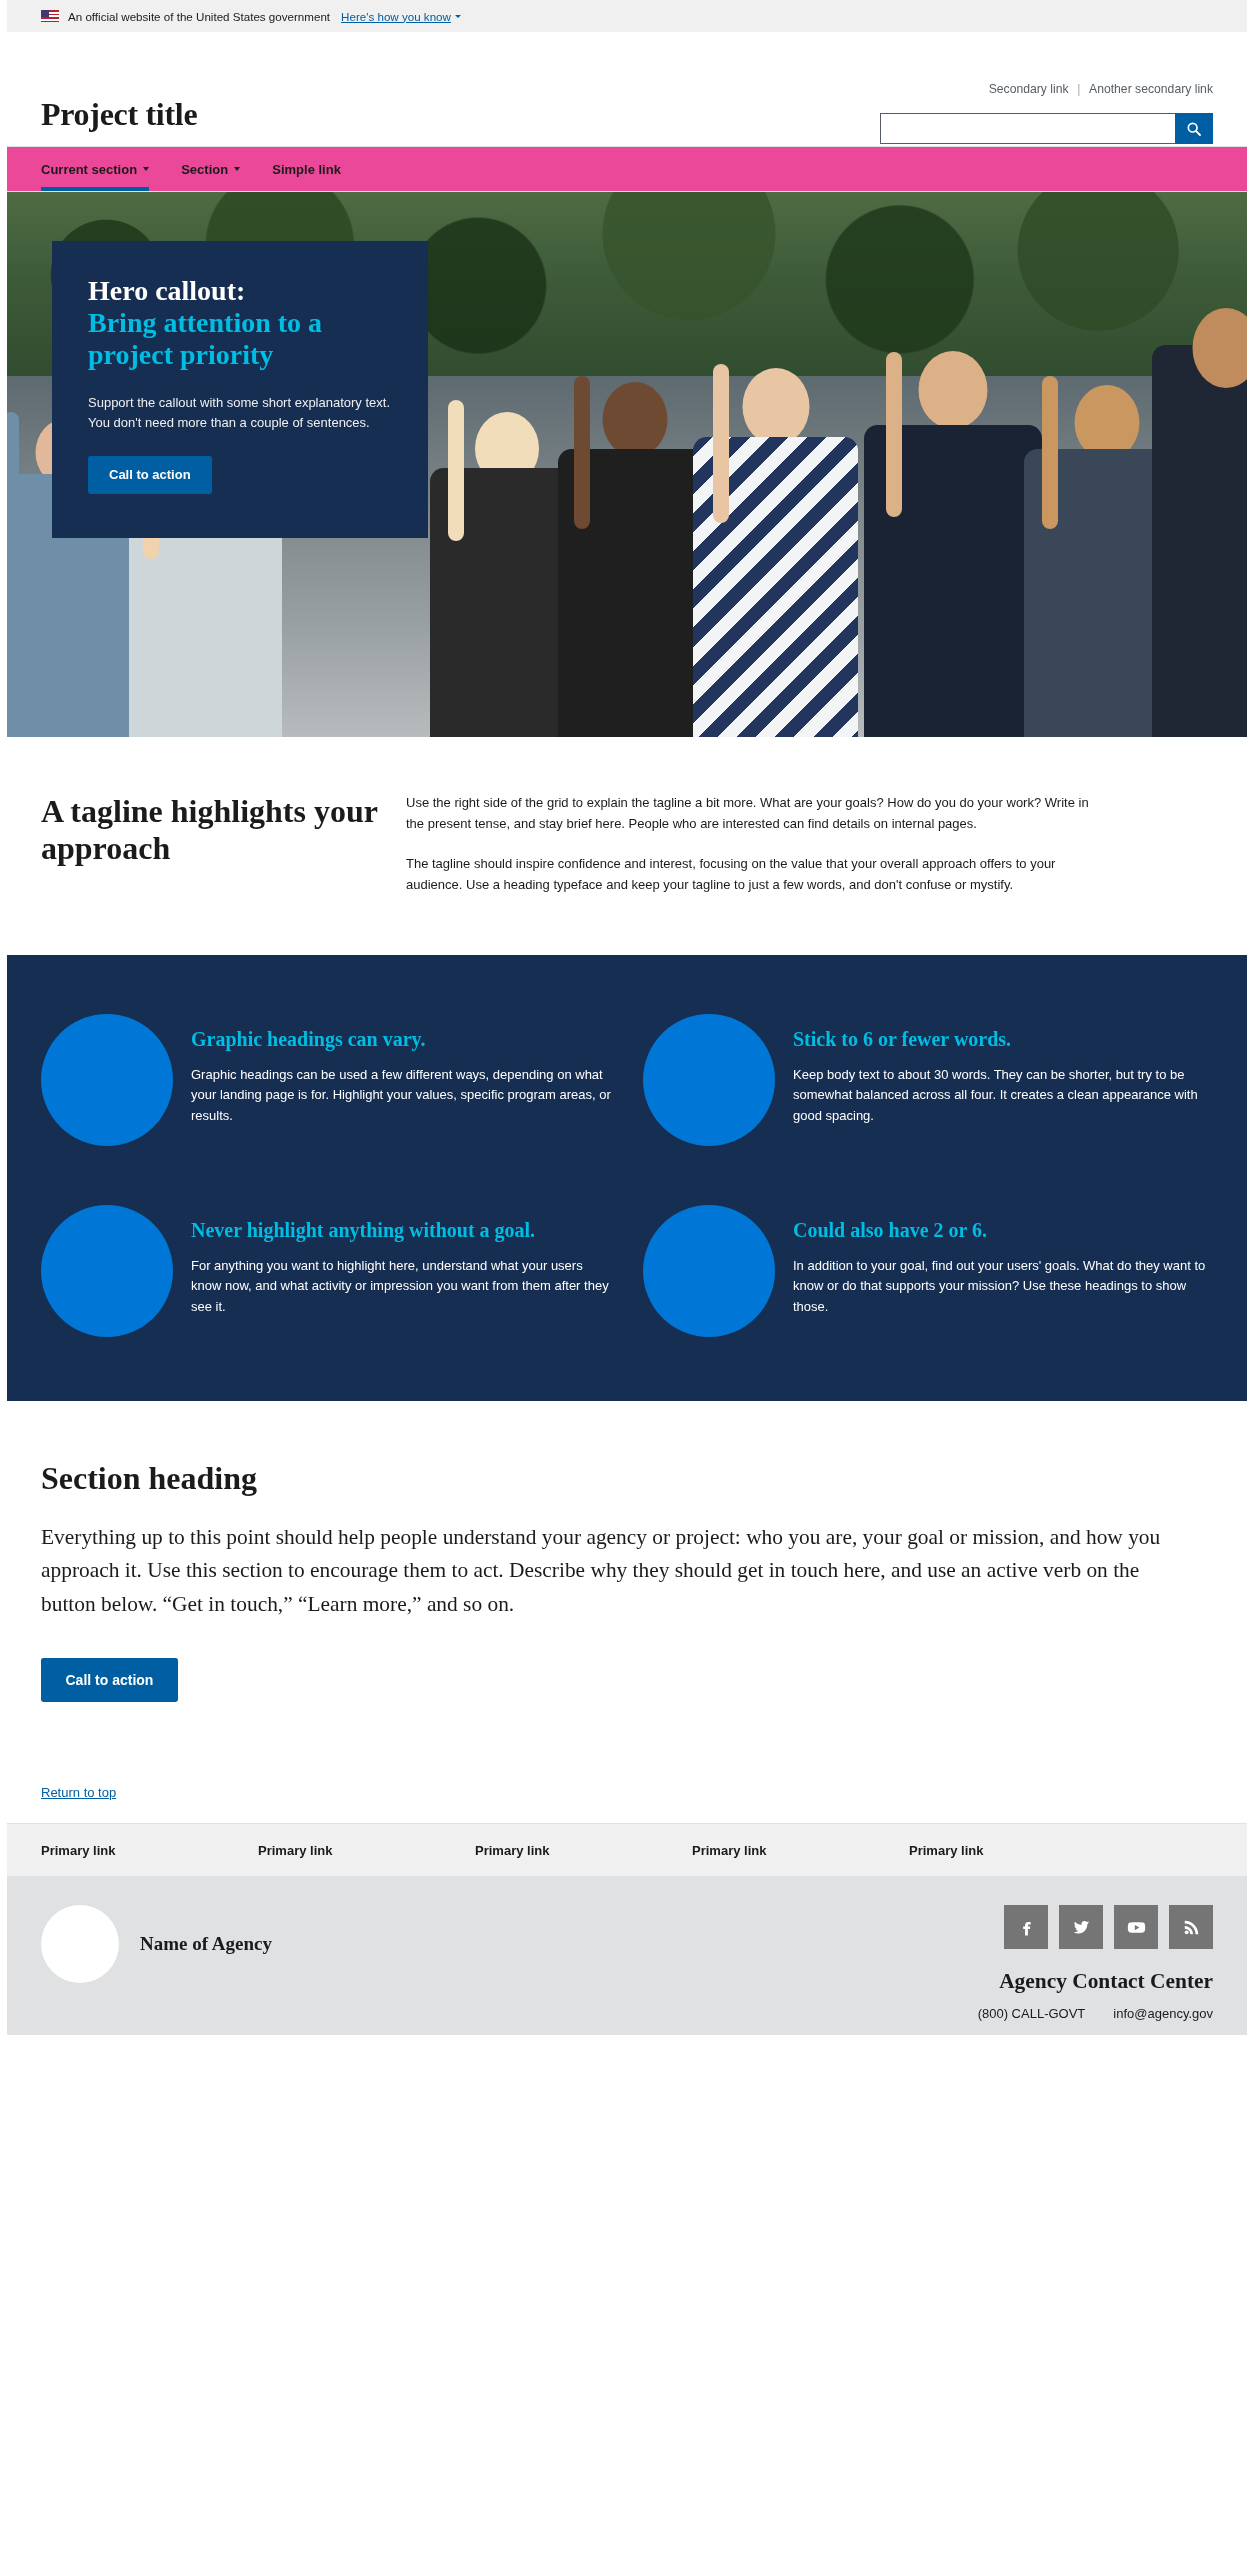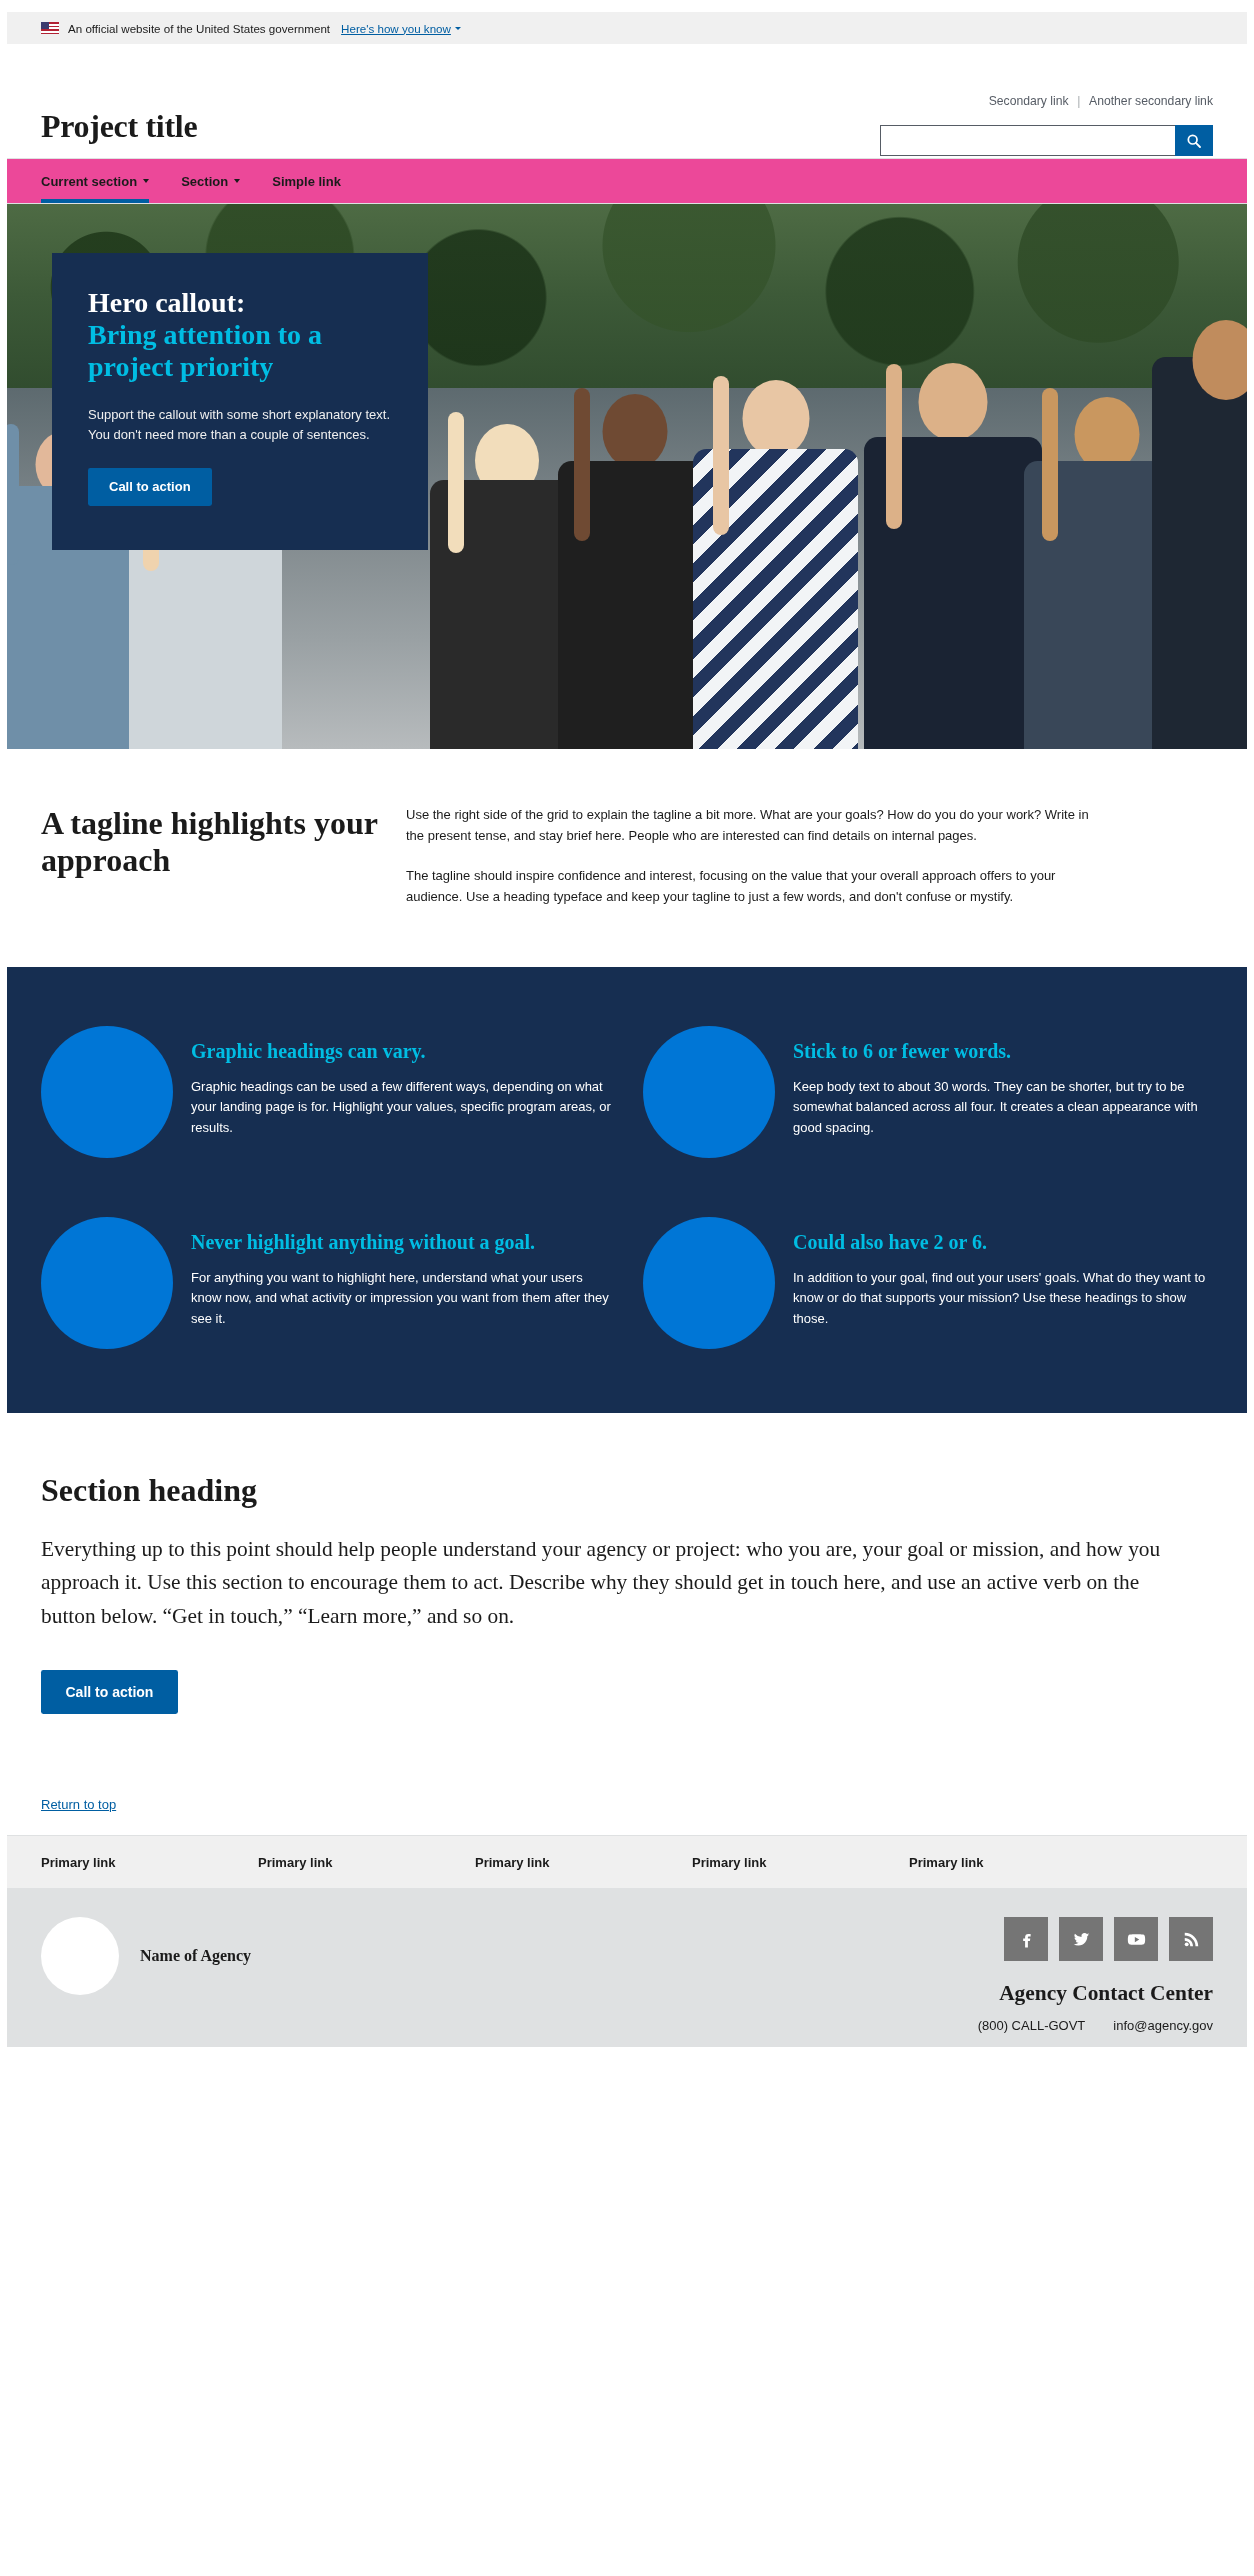--- a/index.html
+++ b/index.html
@@ -4,21 +4,21 @@
 <style>
   * { box-sizing: border-box; }
   html, body { margin: 0; padding: 0; }
   body {
     width: 1254px;
     background: #ffffff;
     font-family: "Liberation Sans", sans-serif;
     color: #1b1b1b;
     -webkit-font-smoothing: antialiased;
   }
-  .page { width: 1240px; margin: 12px auto; position: relative; }
+  .page { width: 1240px; margin: 0 auto; position: relative; }
 
   
   .gov-banner {
     background: #f0f0f0;
     height: 32px;
     display: flex;
     align-items: center;
     padding: 0 34px;
     font-size: 11.6px;
     color: #1b1b1b;
@@ -233,21 +233,21 @@
     background: #dfe1e2; padding: 29px 34px 37px 34px;
     position: relative; min-height: 159px;
   }
   .agency-row { display: flex; align-items: center; gap: 21px; }
   .agency-logo {
     width: 78px; height: 78px; border-radius: 50%; background: #fff;
     flex: 0 0 78px;
   }
   .agency-name {
     font-family: "Liberation Serif", serif;
-    font-size: 16px; font-weight: bold; color: #1b1b1b; text-align: right;
+    font-size: 19px; font-weight: bold; color: #1b1b1b; text-align: right;
   }
   .footer-right {
     position: absolute; right: 34px; top: 29px; text-align: right;
   }
   .social-row { display: flex; gap: 11px; justify-content: flex-end; }
   .social-btn {
     width: 44px; height: 44px; background: #757575; color: #fff;
     display: flex; align-items: center; justify-content: center;
     cursor: pointer;
   }

